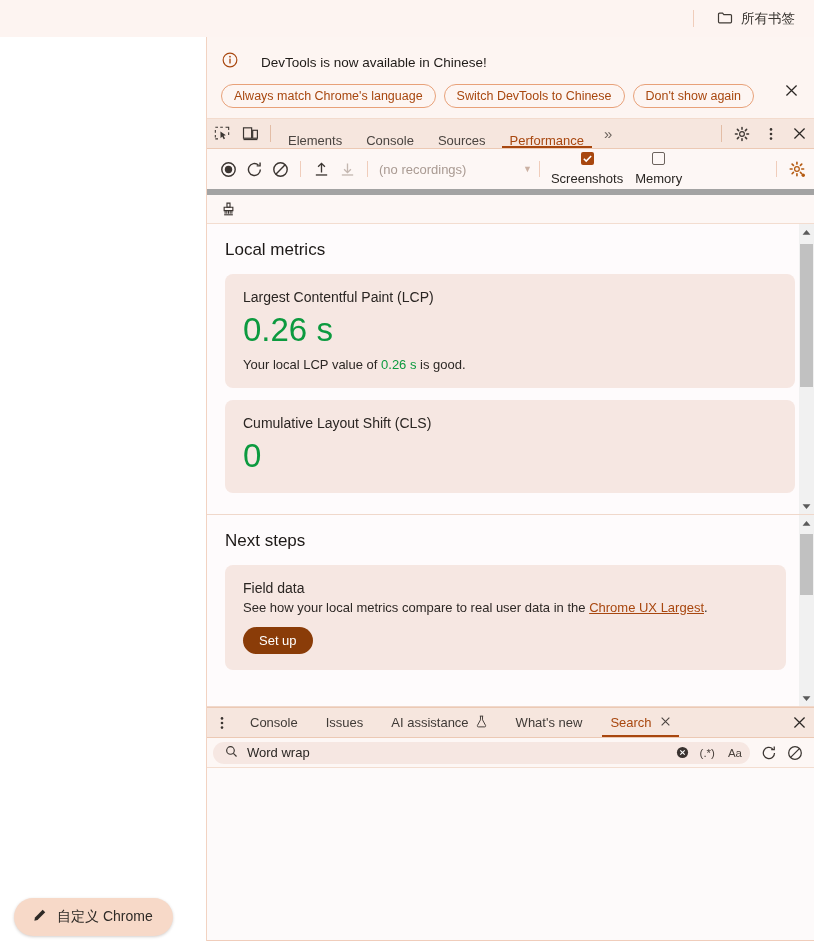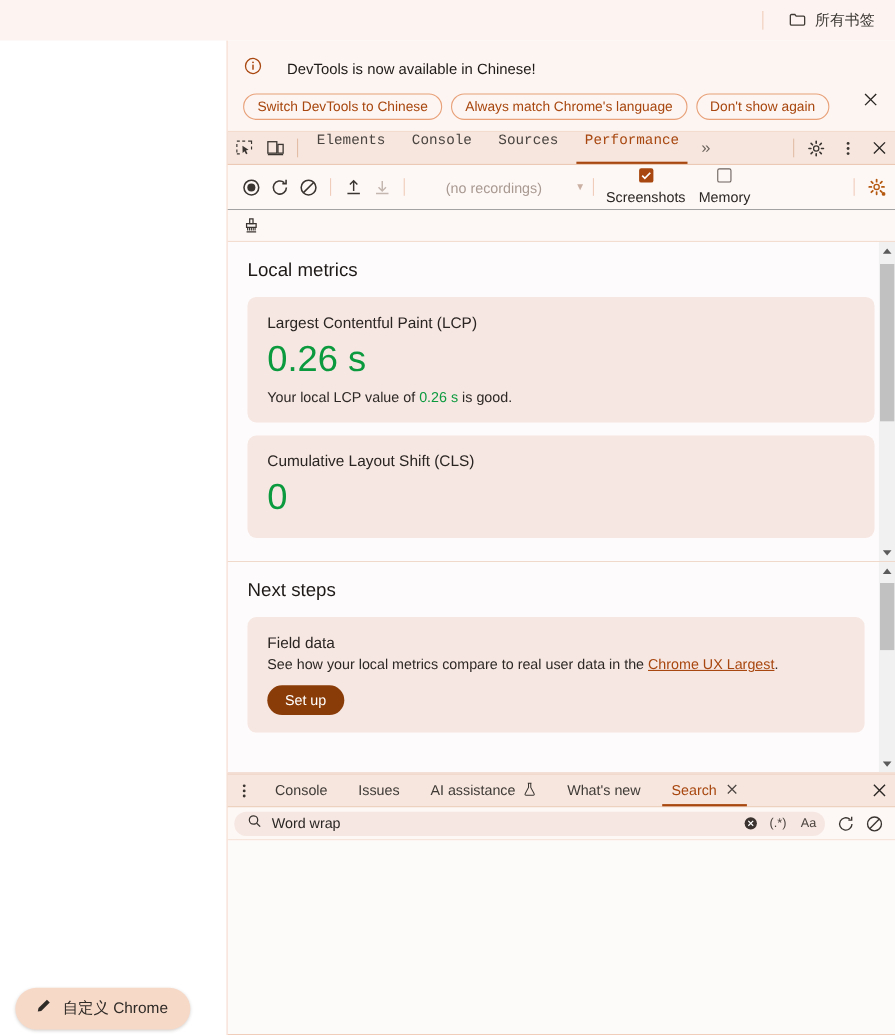--- a/index.html
+++ b/index.html
@@ -77,41 +77,40 @@
   .tabbar {
     height: 30px; display: flex; align-items: stretch;
     background: #f6e6de; border-bottom: 1px solid #ecc9b4;
   }
   .tb-icon {
     width: 29px; display: flex; align-items: center; justify-content: center;
     cursor: default;
   }
   .tb-divider { width: 1px; background: #e3bda6; margin: 6px 5px; }
   .tab {
-    display: flex; align-items: flex-start; padding: 0 12px;
-    font-size: 13px; color: #4a4440; cursor: default; position: relative; font-family: Liberation Mono, monospace;
+    display: flex; align-items: flex-end; padding: 0 12px;
+    font-size: 13px; color: #4a4440; cursor: default; position: relative;
   }
   .tab.active { color: #a8470f; }
   .tab.active::after {
     content: ""; position: absolute; left: 4px; right: 4px; bottom: 0;
     height: 2px; background: #a8470f;
   }
   .tab-more {
     display: flex; align-items: center; padding: 0 8px;
     font-size: 15px; color: #6b625c; cursor: default;
   }
   .tb-spacer { flex: 1; }
 
   
   .toolbar {
-    background: #fdf7f5; border-bottom: 1px solid #a3a3a3;
+    background: #fdf7f5; border-bottom: 6px solid #a3a3a3;
     padding: 3px 4px 3px 8px;
     display: flex; align-items: center; flex-wrap: wrap; row-gap: 2px;
     min-height: 30px;
-    text-align: center;
   }
   .tool-btn {
     width: 26px; height: 24px; display: flex; align-items: center;
     justify-content: center; cursor: default; border-radius: 3px;
   }
   .vsep { width: 1px; height: 16px; background: #f0cdbb; margin: 0 7px; }
   .recordings-select {
     display: flex; align-items: center; gap: 4px;
     font-size: 13px; color: #a99a92; margin-left: 4px; cursor: default;
   }
@@ -228,22 +227,22 @@
       <span>
         <svg width="18" height="18" viewBox="0 0 20 20">
           <circle cx="10" cy="10" r="7.6" fill="none" stroke="#a8470f" stroke-width="1.3"></circle>
           <circle cx="10" cy="6.3" r="0.95" fill="#a8470f"></circle>
           <rect x="9.25" y="8.4" width="1.5" height="5.4" rx="0.6" fill="#a8470f"></rect>
         </svg>
       </span>
       <span class="notif-title">DevTools is now available in Chinese!</span>
     </div>
     <div class="notif-buttons">
+      <button class="pill">Always match Chrome's language</button>
       <button class="pill">Switch DevTools to Chinese</button>
-      <button class="pill">Always match Chrome's language</button>
       <button class="pill">Don't show again</button>
     </div>
     <div class="notif-close">
       <svg width="15" height="15" viewBox="0 0 16 16">
         <path d="M2.6 2.6l10.8 10.8M13.4 2.6L2.6 13.4" stroke="#2b2724" stroke-width="1.35"></path>
       </svg>
     </div>
   </div>
 
   <div class="tabbar">

